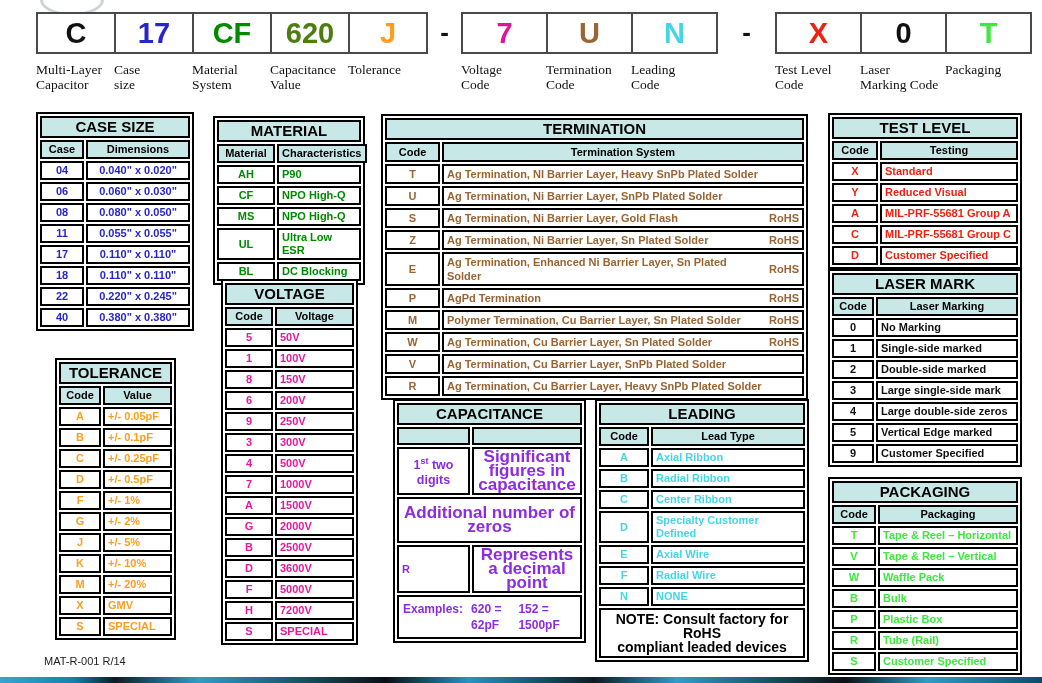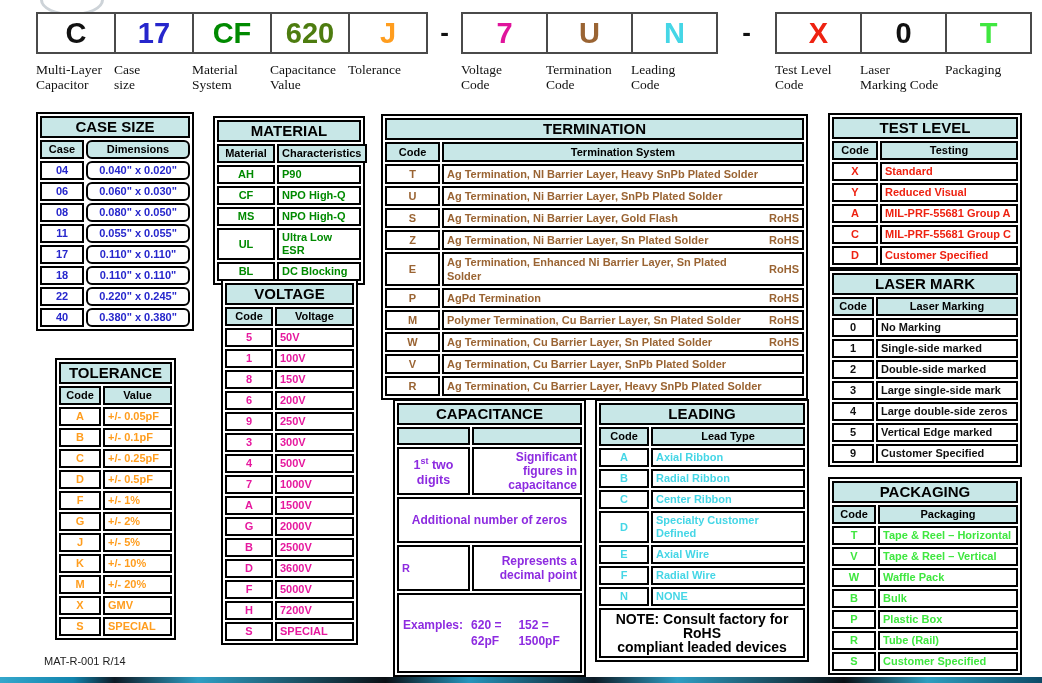--- a/index.html
+++ b/index.html
@@ -31,39 +31,39 @@
   .trow .tcell+.tcell{margin-left:2px;}
   .hcell{background:var(--hdr);color:#000;}
   .code{flex:0 0 var(--c0,44px);display:flex;align-items:center;justify-content:center;text-align:center;}
   .desc{flex:1;display:flex;align-items:center;justify-content:space-between;}
   .hcell.desc{justify-content:center;}
   .acc{color:var(--accent,#111);}
   .rohs{margin-left:6px;}
   .notecell{flex:1;text-align:center;color:#000;font-size:14px;line-height:14px;padding:2px 0;}
   
   #case{left:36px;top:112px;width:158px;--c0:44px;}
-  #case .desc{justify-content:center;border-radius:6px;}
+  #case .desc{justify-content:center;}
   #material{left:213px;top:116px;width:152px;--c0:58px;}
   #termination{left:381px;top:114px;width:427px;--c0:55px;}
   #termination .tcell{line-height:14px;}
   #testlevel{left:828px;top:113px;width:194px;--c0:46px;}
   #lasermark{left:828px;top:269px;width:194px;--c0:42px;}
   #tolerance{left:55px;top:358px;width:121px;--c0:42px;}
   #voltage{left:221px;top:279px;width:137px;--c0:48px;}
   #leading{left:595px;top:399px;width:214px;--c0:50px;}
   #packaging{left:828px;top:477px;width:194px;--c0:44px;}
   
   #capacitance{left:393px;top:399px;width:193px;}
   .capc{flex:0 0 73px;display:flex;align-items:center;justify-content:flex-start;}
   .capc-in{text-align:center;font-size:12.5px;line-height:15px;}
-  .capd{flex:1;display:flex;align-items:center;justify-content:center;text-align:right;
-        font-size:12px;line-height:14px;}
+  .capd{flex:1;display:flex;align-items:center;justify-content:center;text-align:center;
+        font-size:17px;line-height:14px;}
   .caprow .tcell{min-height:46px;}
   .cap-empty{height:18px;}
-  .capex{flex:1;display:flex;gap:8px;padding:22px 4px;font-size:12px;line-height:16px;
+  .capex{flex:1;display:flex;gap:8px;padding:4px 4px;font-size:12px;line-height:16px;
          min-height:40px;align-items:flex-start;}
   .exlines{display:flex;flex-direction:row;}
   sup{font-size:9px;}
   
   #doc-id{position:absolute;left:44px;top:655px;font-size:11px;color:#222;}
   #note{position:absolute;left:228px;top:648px;font-size:15px;color:#111;}
   #bottombar{position:absolute;left:0;bottom:0;width:1042px;height:6px;
      background:linear-gradient(90deg,#35a8cc 0%,#1284ad 7%,#0d1b26 11%,#2f9fc4 19%,#0a0f14 37%,
                 #2596bd 45%,#0d1b26 57%,#2f9fc4 65%,#0a0f14 81%,#2e9fc0 89%,#0d4a66 100%);}
 </style>

